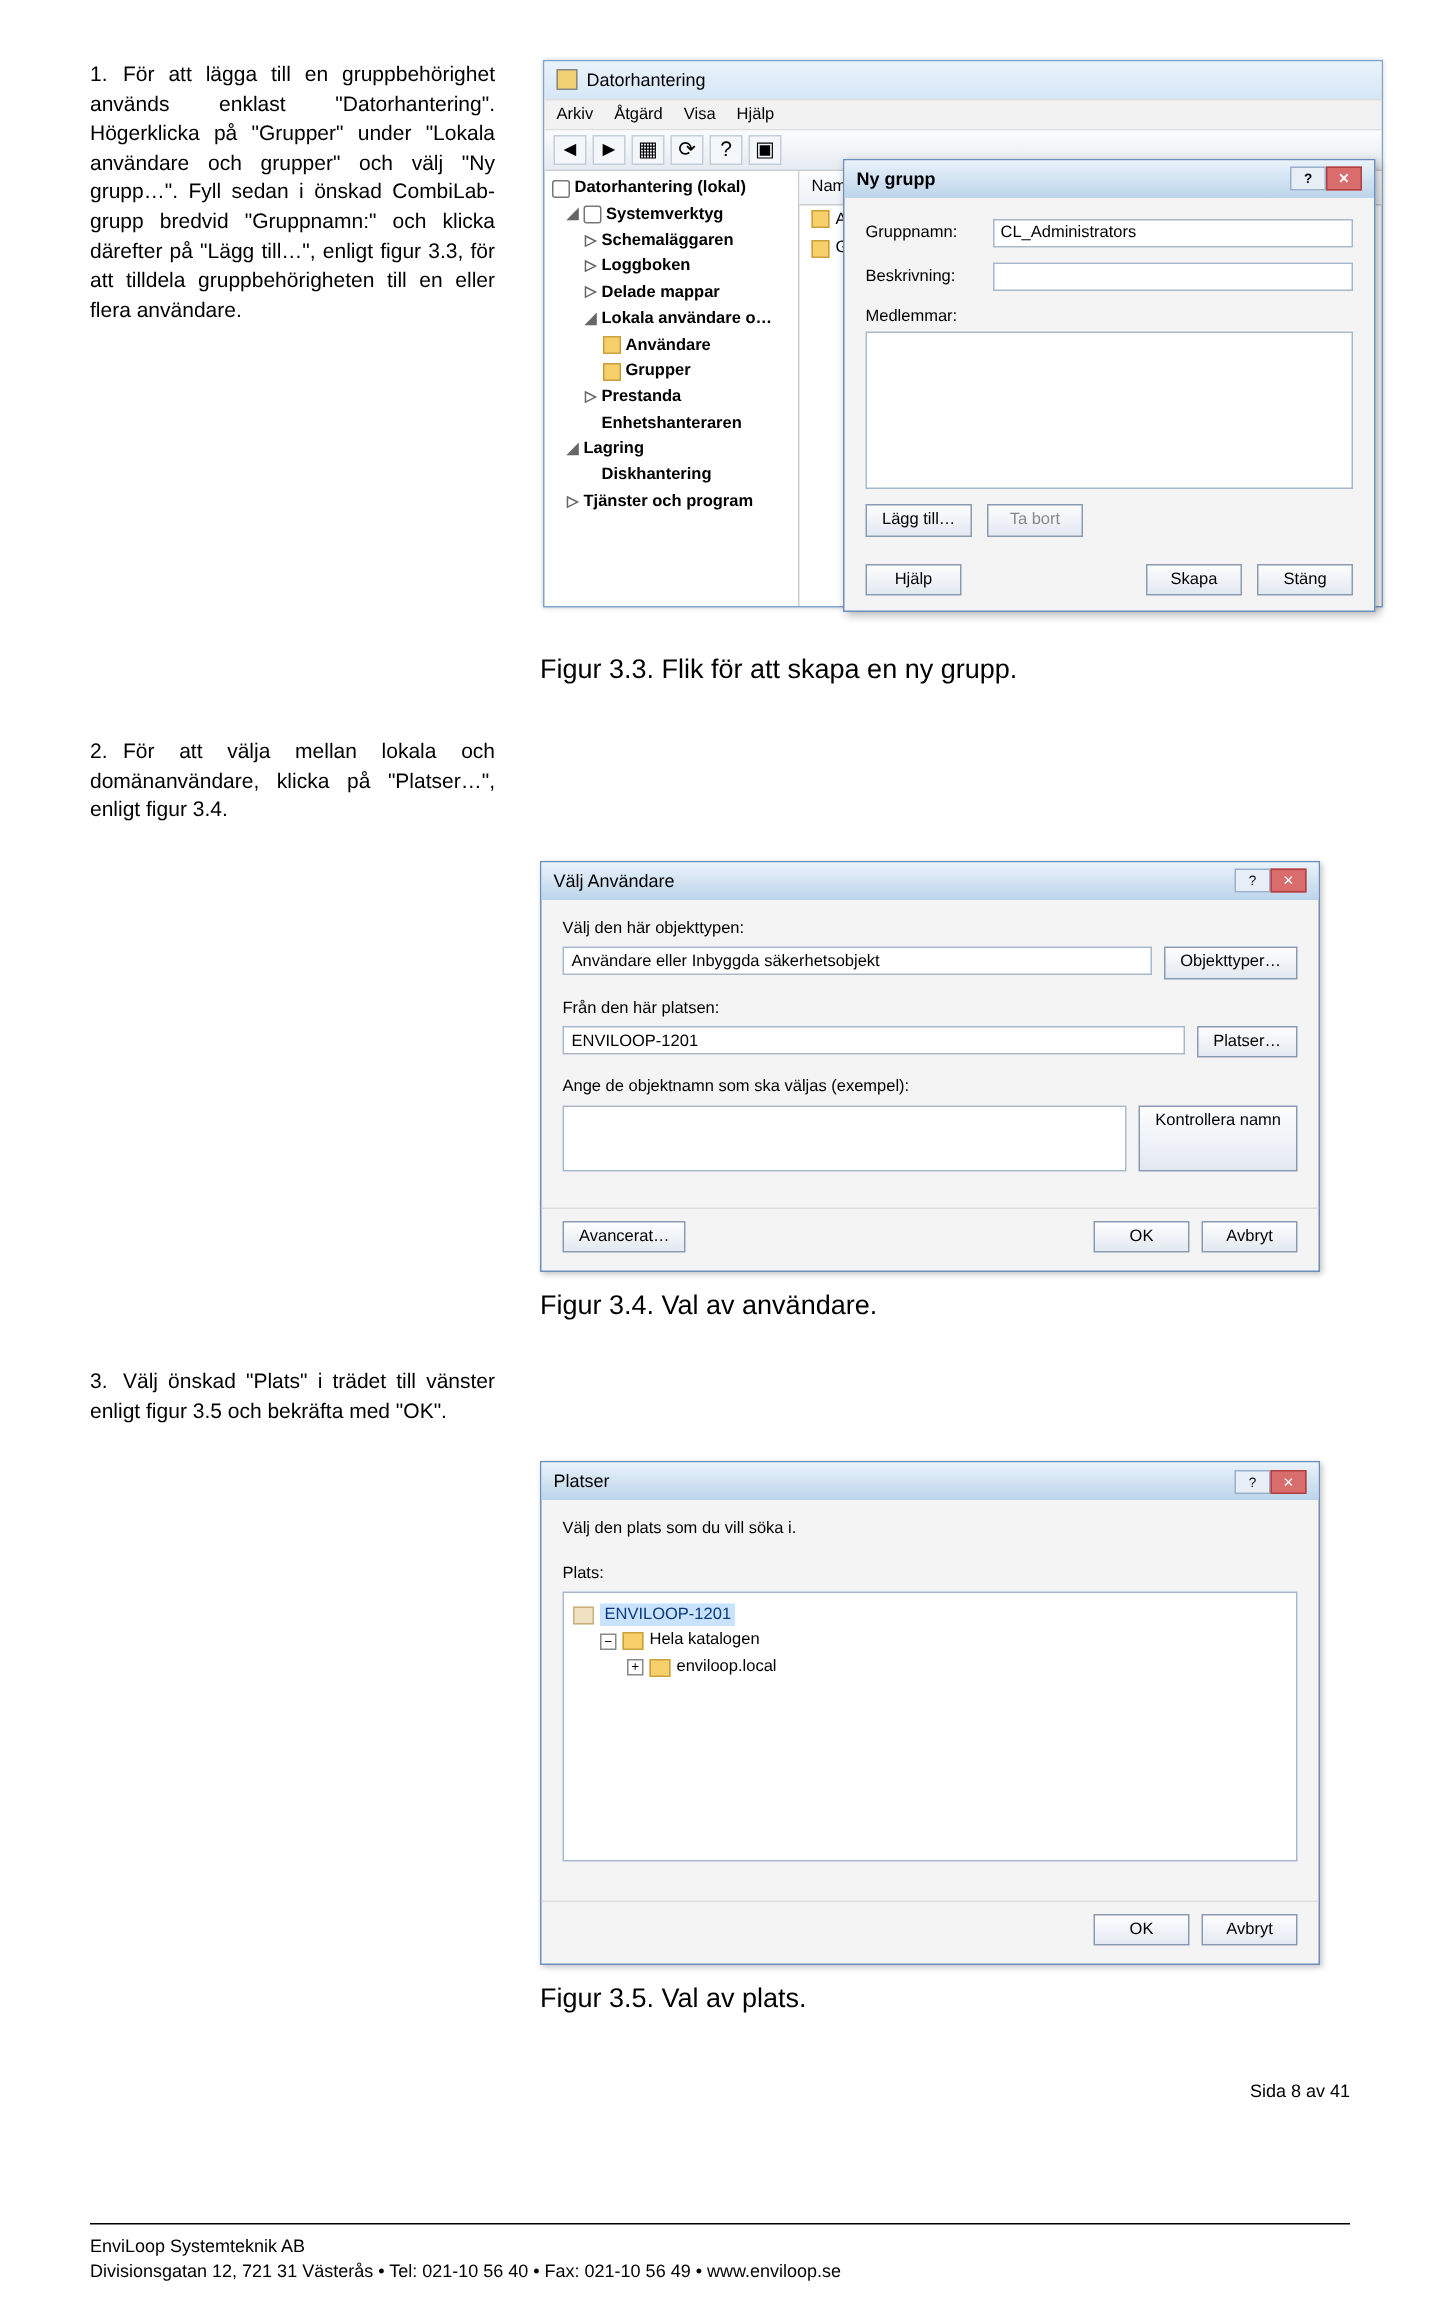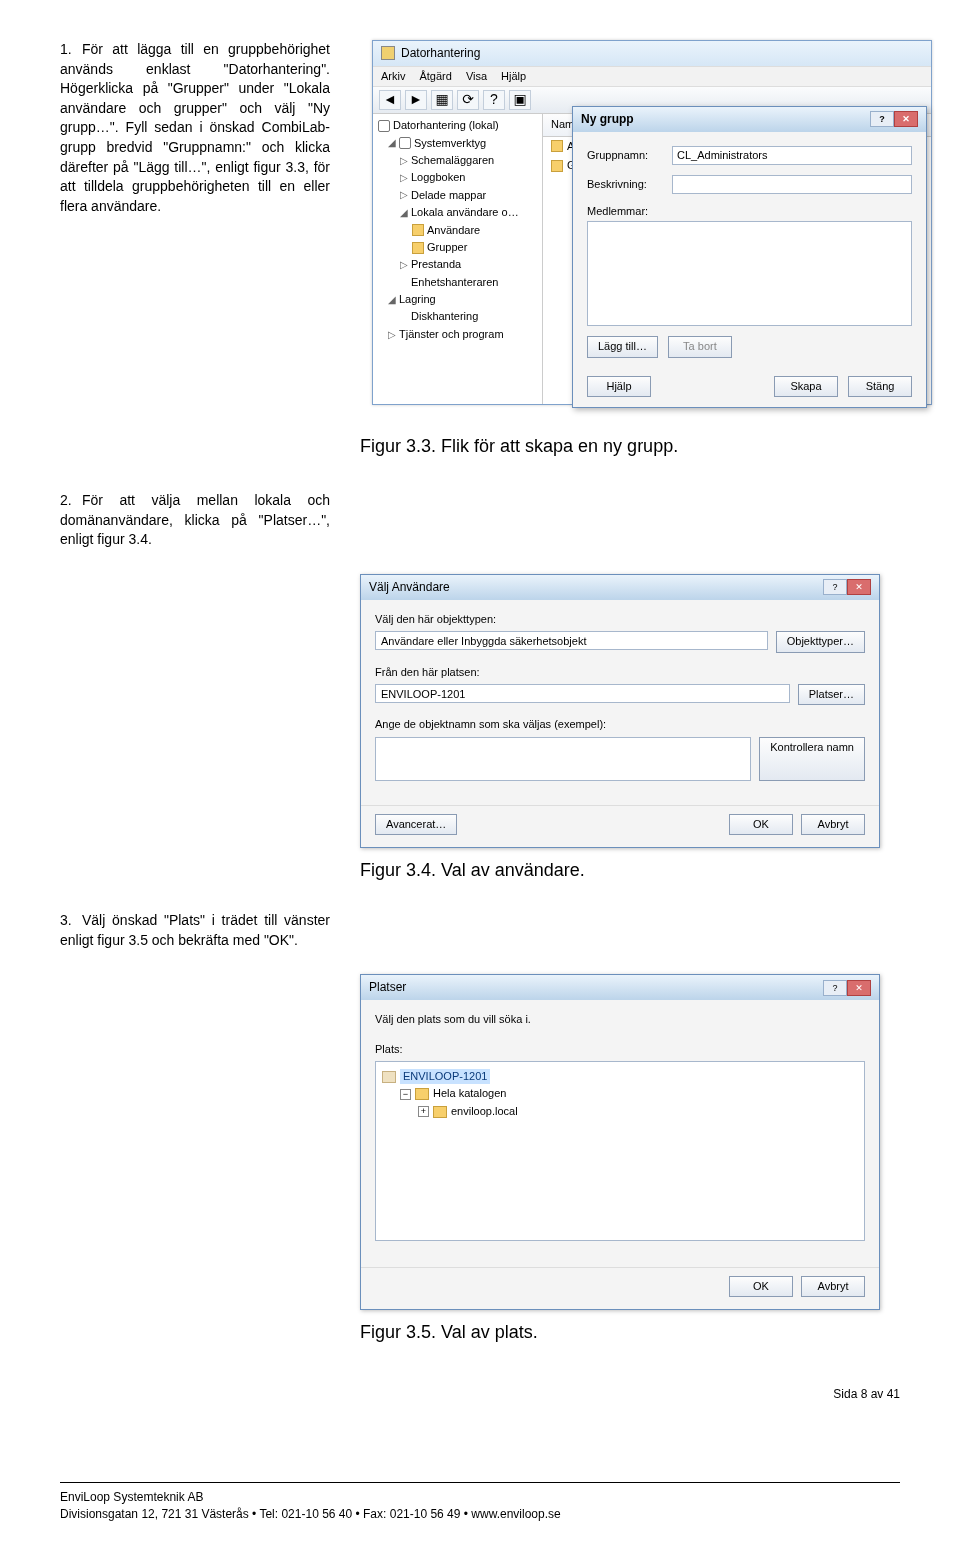--- a/index.html
+++ b/index.html
@@ -7,21 +7,21 @@
     font-family: Arial, Helvetica, sans-serif;
     background: #fff;
     width: 960px;
     margin: 0 auto;
     padding: 40px 60px 20px 60px;
     font-size: 14px;
     line-height: 1.4;
   }
   .step-row {
     display: flex;
-    gap: 22px;
+    gap: 12px;
     margin-bottom: 24px;
   }
   .step-text {
     flex: 0 0 270px;
     text-align: justify;
   }
   .step-text .num {
     display: inline-block;
     width: 22px;
   }
@@ -90,20 +90,21 @@
   .tree-pane {
     display: flex;
     height: 290px;
   }
   .tree {
     flex: 0 0 170px;
     border-right: 1px solid #ccc;
     font-size: 11px;
     overflow: hidden;
     padding: 3px;
+    font-weight: bold;
   }
   .tree .node { padding: 1px 0 1px 2px; white-space: nowrap; display: flex; align-items: center; gap: 3px; }
   .tree .lvl1 { padding-left: 12px; }
   .tree .lvl2 { padding-left: 24px; }
   .tree .lvl3 { padding-left: 36px; }
   .tree-icon { width: 12px; height: 12px; display: inline-block; }
   .tree-icon.folder { background: #f7cf6b; border: 1px solid #c9a03c; }
   .tree-icon.sel { background: #fff; border: 1px solid #777; border-radius: 2px; }
   .arrow { width: 8px; display: inline-block; color: #666; font-size: 10px; }
   .list-pane { flex: 1; }

